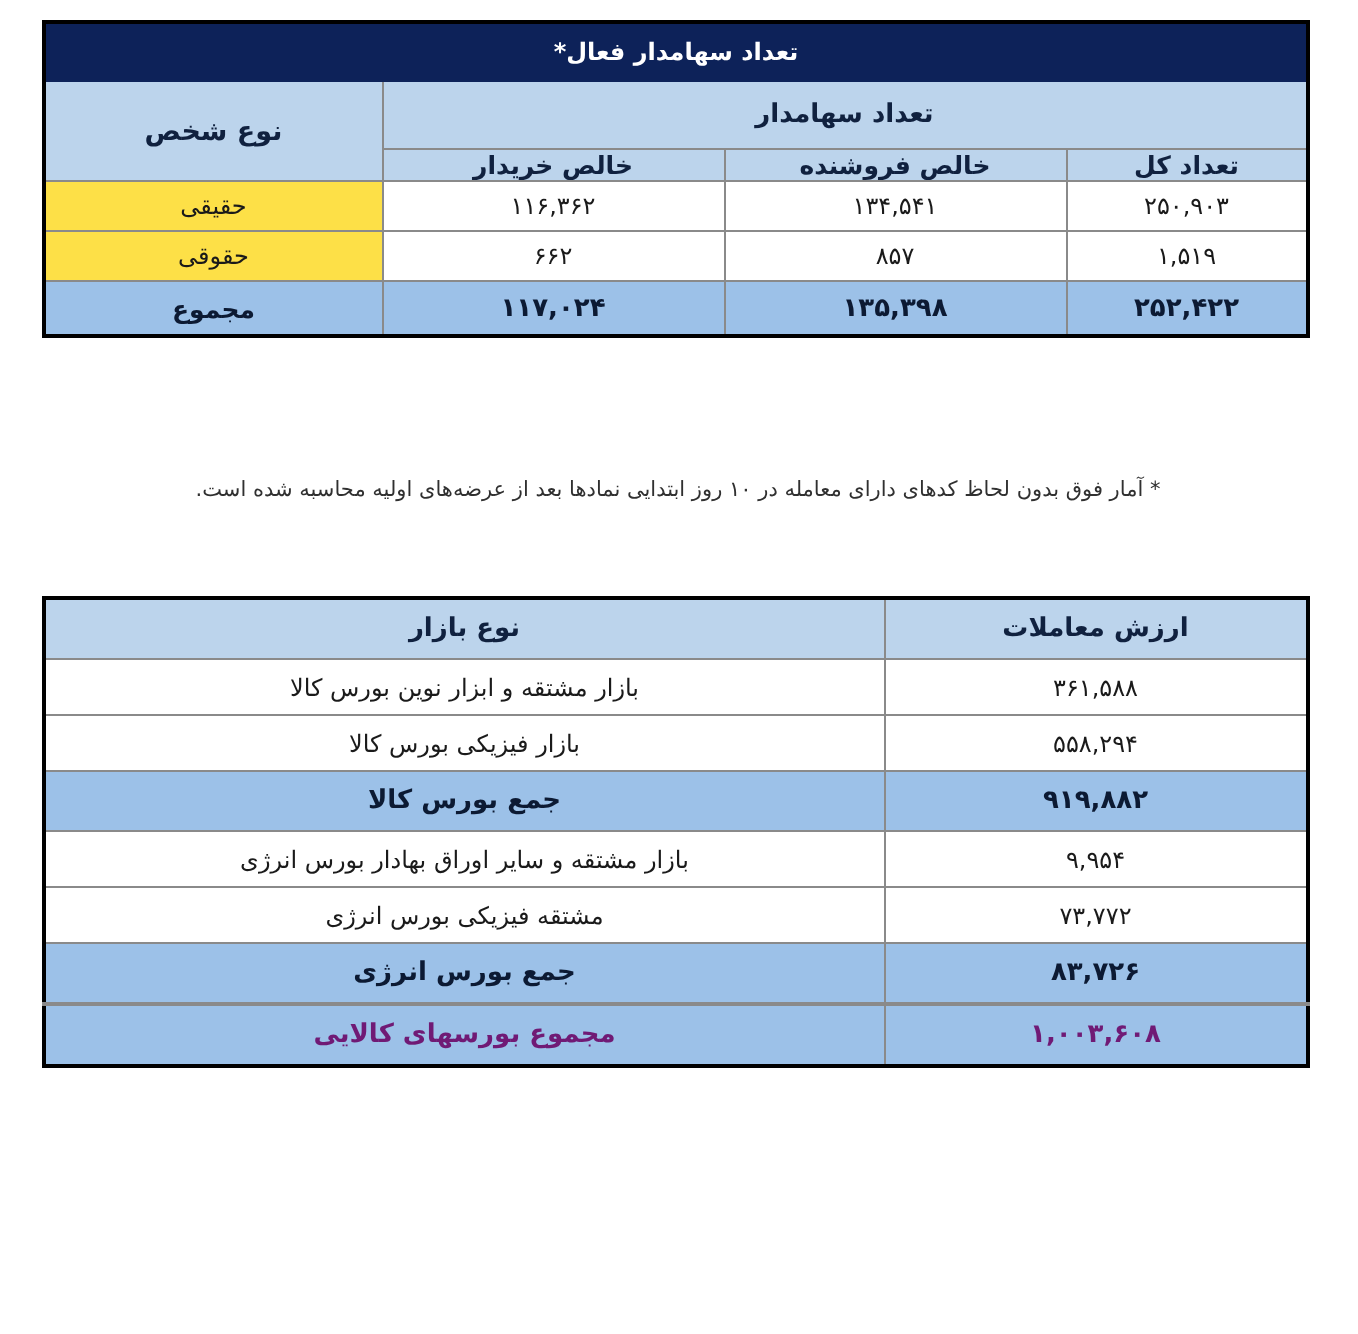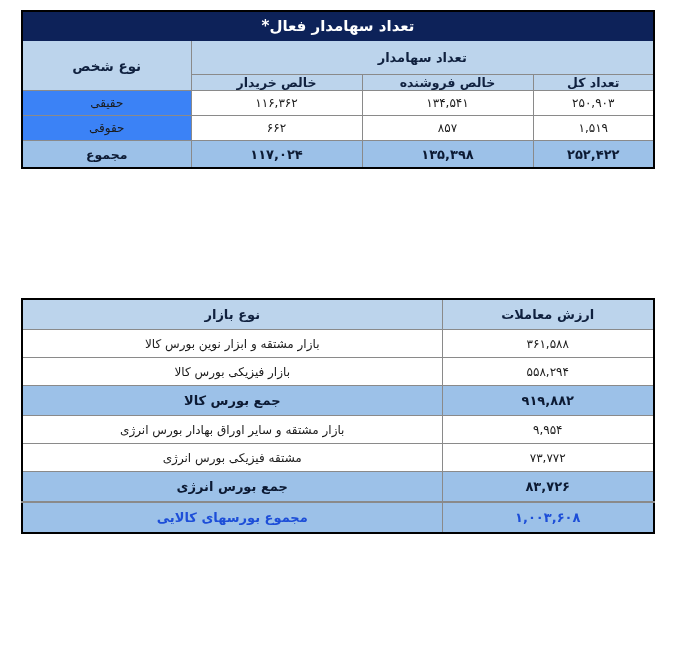--- a/index.html
+++ b/index.html
@@ -39,21 +39,21 @@
     vertical-align: middle;
     padding: 0 4px;
     white-space: nowrap;
   }
 
   
   .banner td {
     background: #0d2259;
     color: #ffffff;
     font-weight: bold;
-    font-size: 15px;
+    font-size: 12px;
     letter-spacing: 0.2px;
     border: 1px solid #0d2259;
     height: 28px;
   }
 
   
   .hdr td {
     background: #bcd4ec;
     color: #10213f;
     font-weight: bold;
@@ -72,21 +72,21 @@
   
   .total td {
     background: #9cc1e8;
     color: #0c1a33;
     font-weight: bold;
     font-size: 13px;
     height: 26px;
   }
   .total-alt td {
     background: #9cc1e8;
-    color: #1d4ed8;
+    color: #701a75;
     font-weight: bold;
     font-size: 13px;
     height: 26px;
     border-top: 2px solid #8a8a8a;
   }
 
   
   #table-shareholders {
     top: 10px;
     right: 24px;
@@ -97,21 +97,21 @@
   #table-shareholders .c-buyer   { width: 171px; }
   #table-shareholders .c-type    { width: 169px; }
   #table-shareholders .grp-cell  { height: 33px; font-size: 13px; }
   #table-shareholders .type-cell {
     font-size: 13.5px;
     font-weight: bold;
   }
   #table-shareholders .row-label {
     font-size: 12px;
     font-weight: normal;
-    background: #3b82f6;
+    background: #fde047;
   }
   #table-shareholders .sum-label {
     font-weight: bold;
     font-size: 12.5px;
   }
 
   
   #footnote {
     position: absolute;
     top: 238px;
@@ -190,20 +190,21 @@
 
       <tr class="total">
         <td class="num">۲۵۲,۴۲۲</td>
         <td class="num">۱۳۵,۳۹۸</td>
         <td class="num">۱۱۷,۰۲۴</td>
         <td class="sum-label">مجموع</td>
       </tr>
     </tbody>
   </table>
 
+  <div id="footnote">* آمار فوق بدون لحاظ کدهای دارای معامله در ۱۰ روز ابتدایی نمادها بعد از عرضه‌های اولیه محاسبه شده است.</div>
 
   <table id="table-commodity" class="stat-table">
     <colgroup>
       <col class="c-value">
       <col class="c-market">
     </colgroup>
     <tbody>
       <tr class="hdr">
         <td>ارزش معاملات</td>
         <td>نوع بازار</td>

